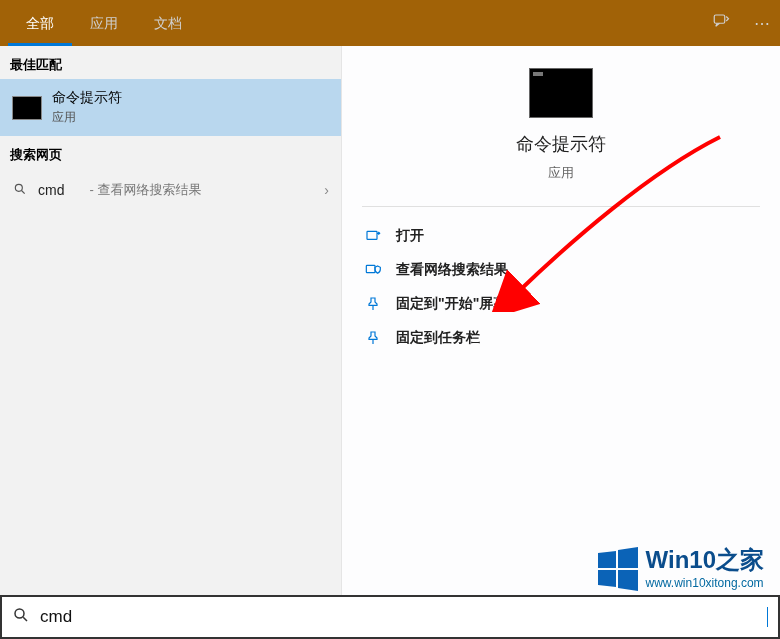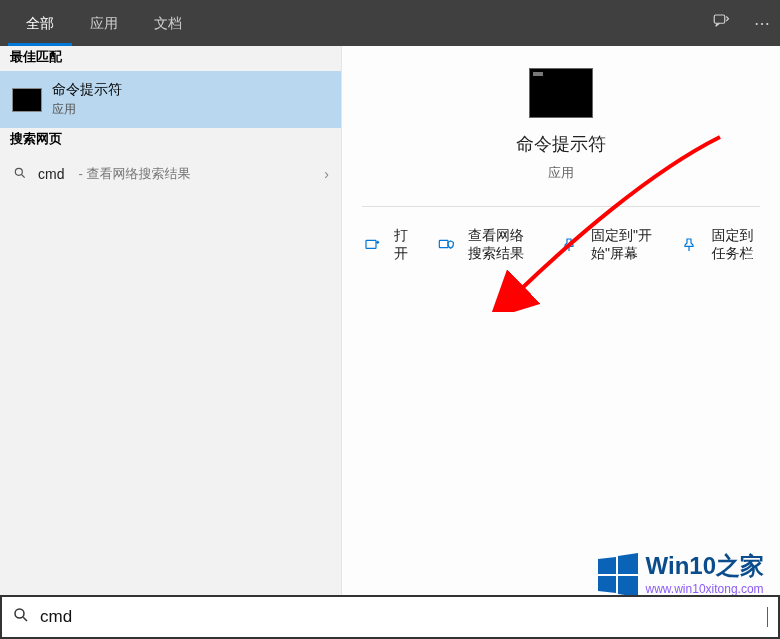--- a/index.html
+++ b/index.html
@@ -9,21 +9,21 @@
     font-family: "Microsoft YaHei", "Segoe UI", sans-serif;
     font-size: 13px;
     background: #fff;
     position: relative;
     overflow: hidden;
   }
 
   
   .topbar {
     height: 46px;
-    background: #404040;
+    background: #a16207;
     display: flex;
     align-items: center;
     color: #cfcfcf;
     padding-left: 8px;
     position: relative;
   }
   .tab {
     padding: 0 18px;
     height: 46px;
     line-height: 46px;
@@ -55,21 +55,21 @@
 
   
   .left {
     width: 342px;
     background: #f2f2f2;
     border-right: 1px solid #e5e5e5;
     display: flex;
     flex-direction: column;
   }
   .section-header {
-    padding: 2px 10px 5px 10px;
+    padding: 10px 10px 5px 10px;
     font-weight: 600;
     font-size: 13px;
     color: #000;
   }
   .best-match {
     display: flex;
     align-items: center;
     gap: 10px;
     padding: 10px 12px;
     background: #b9d7ee;
@@ -88,21 +88,21 @@
     align-items: center;
     padding: 12px 12px;
     gap: 10px;
     color: #333;
     cursor: pointer;
   }
   .web-row .search-ico {
     width: 16px; text-align: center; color: #555;
   }
   .web-row .term { font-size: 14px; color: #222; }
-  .web-row .hint { font-size: 13px; color: #777; margin-left: 4px; }
+  .web-row .hint { font-size: 13px; color: #777; margin-left: 15px; }
   .web-row .chev-right {
     margin-left: auto;
     color: #888;
     font-size: 14px;
   }
 
   
   .right {
     flex: 1;
     background: #fdfdfe;
@@ -132,22 +132,23 @@
   .preview-top .title { font-size: 18px; color: #222; margin-top: 6px; }
   .preview-top .sub   { font-size: 13px; color: #666; }
 
   .divider {
     border-top: 1px solid #e0e0e0;
     margin: 24px 20px 8px 20px;
   }
 
   .actions {
     display: flex;
-    flex-direction: row;
+    flex-direction: column;
     padding: 4px 8px;
+    font-weight: bold;
   }
   .action {
     display: flex;
     align-items: center;
     gap: 14px;
     padding: 8px 14px;
     color: #222;
     font-size: 14px;
     cursor: pointer;
   }
@@ -195,35 +196,35 @@
     width: 1px;
     height: 20px;
     background: #0078d7;
     margin-left: -6px;
   }
 
   
   .watermark {
     position: absolute;
     right: 16px;
-    bottom: 42px;
+    bottom: 48px;
     display: flex;
     align-items: center;
     gap: 4px;
     color: #0b4d8c;
     pointer-events:none;
     justify-content:center;
   }
   .winlogo {
     width: 48px;
     height: 48px;
   }
   .wm-text .l1 { font-size: 24px; font-weight: 700; color: #0b4d8c; }
   .wm-text .l1 .zh { font-family: "Microsoft YaHei"; }
-  .wm-text .l2 { font-size: 12px; color: #8b5cf6; }
+  .wm-text .l2 { font-size: 12px; color: #0369a1; }
 </style>
 </head>
 <body>
 
 <div class="topbar">
   <div class="tab active">全部</div>
   <div class="tab">应用</div>
   <div class="tab">文档</div>
   <div class="topbar-right">
     <span>

